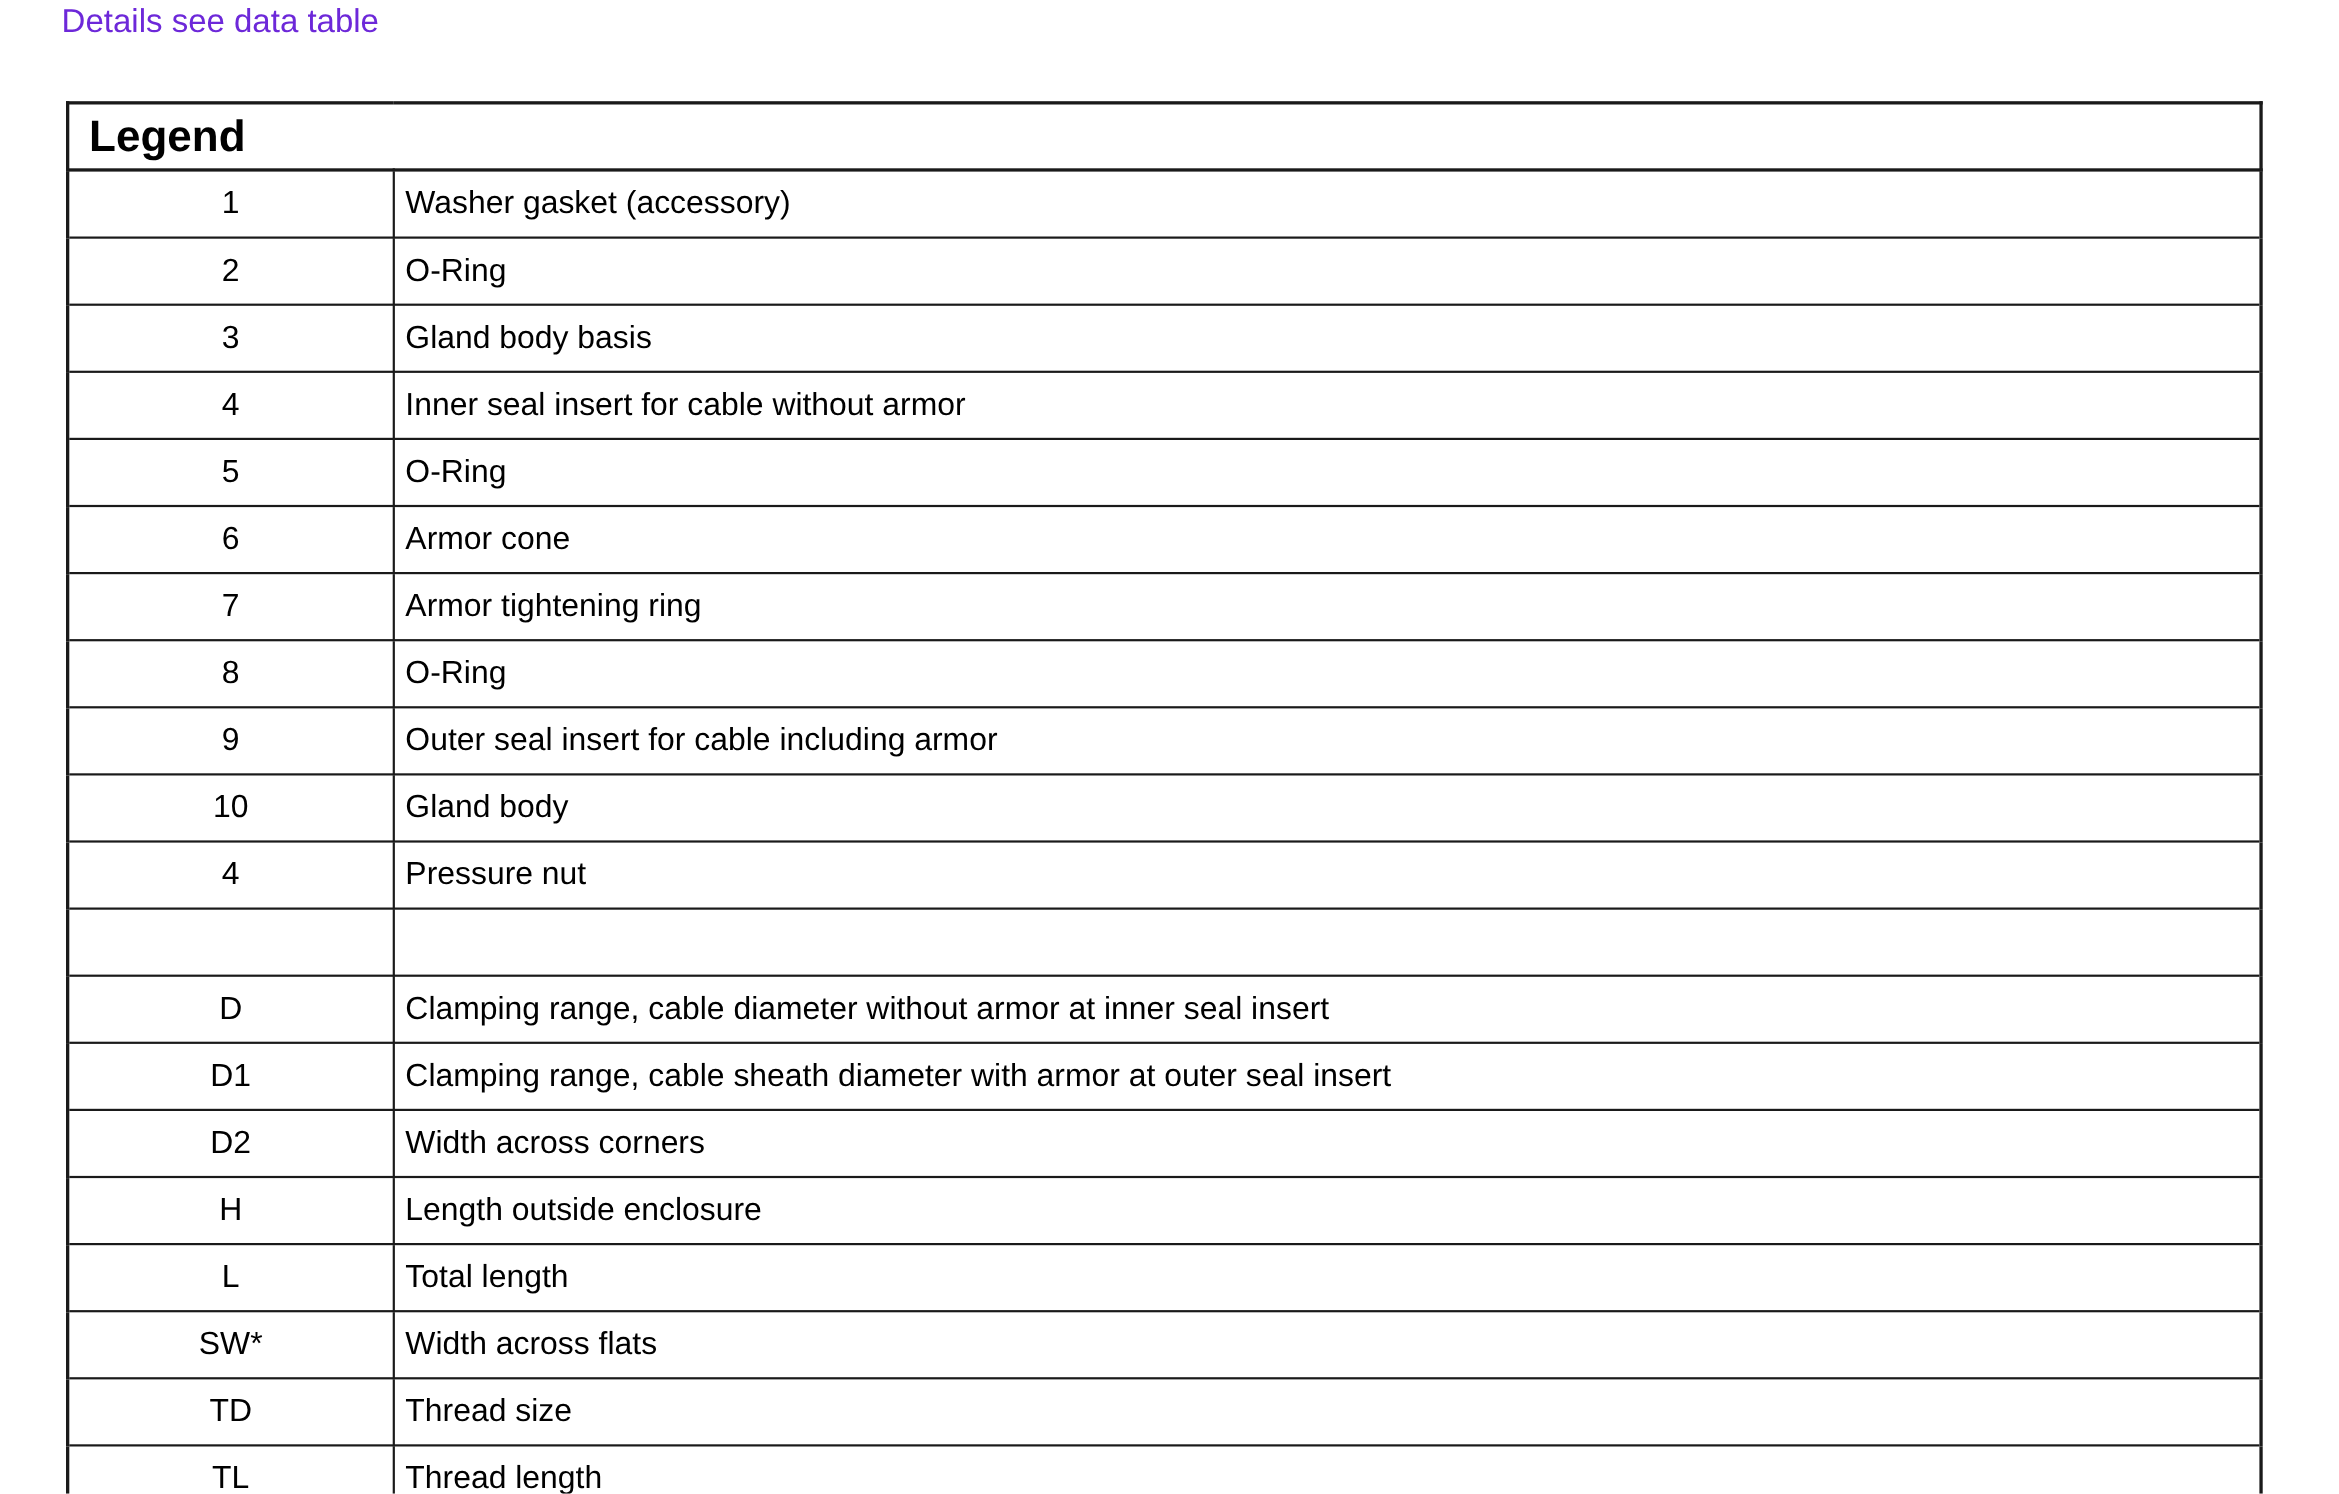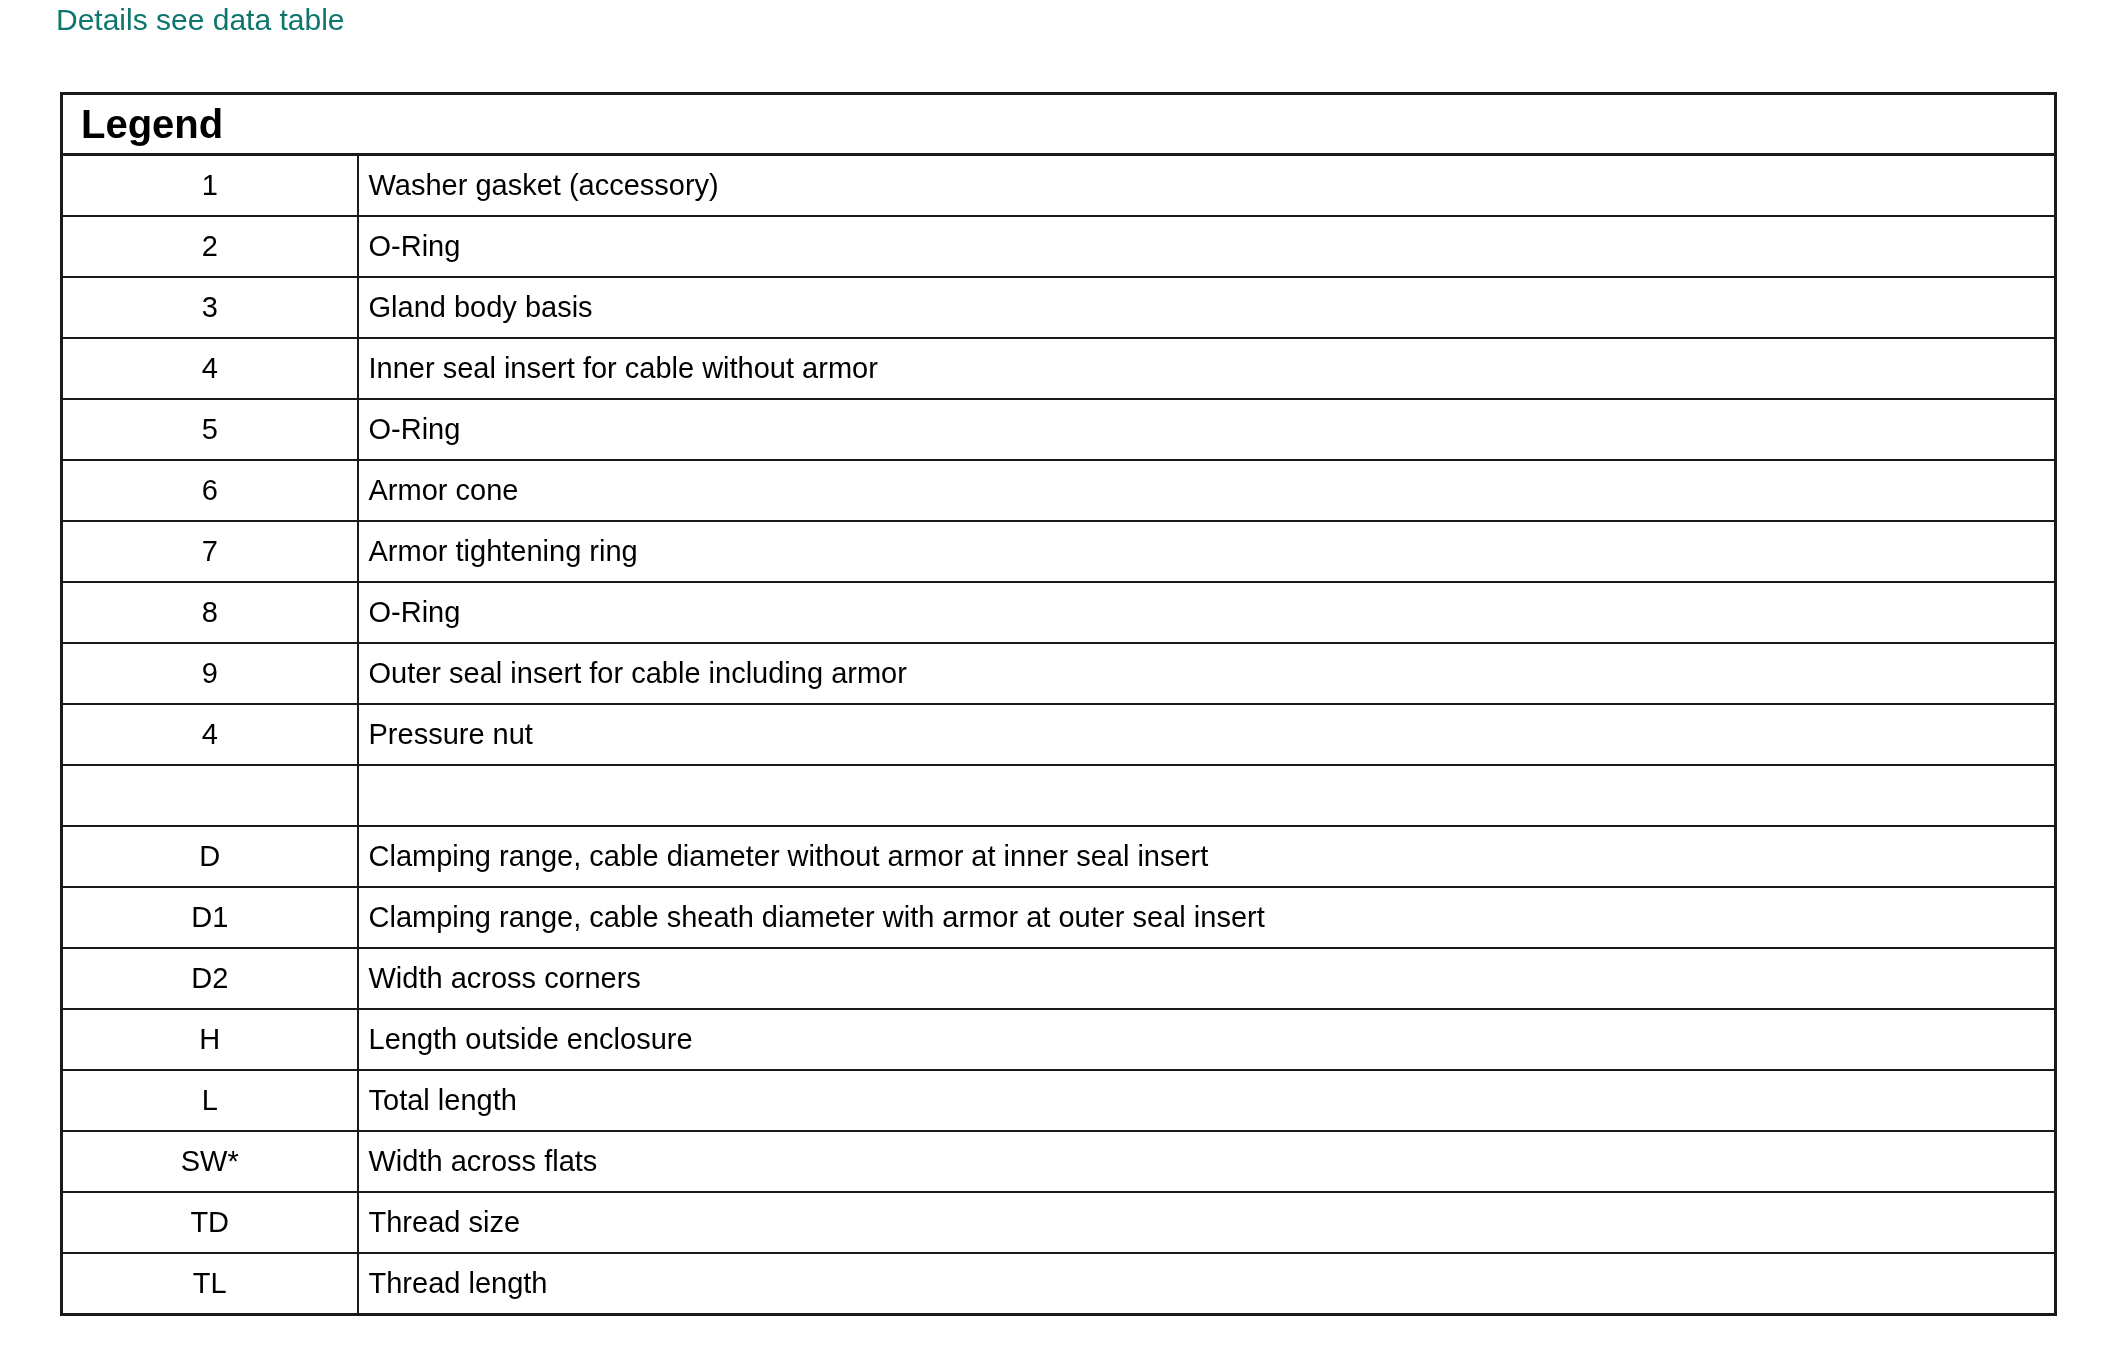--- a/index.html
+++ b/index.html
@@ -15,21 +15,21 @@
     height: 1358px;
     background: #ffffff;
     overflow: hidden;
   }
   .note {
     position: absolute;
     left: 56px;
     top: 2px;
     font-size: 30px;
     line-height: 1.2;
-    color: #0f766e;
+    color: #6d28d9;
     white-space: nowrap;
   }
   table.legend-table {
     position: absolute;
     left: 60px;
     top: 92px;
     width: 1997px;
     border-collapse: collapse;
     table-layout: fixed;
     background: #ffffff;
@@ -114,20 +114,24 @@
         </tr>
         <tr>
           <td class="key">8</td>
           <td class="desc">O-Ring</td>
         </tr>
         <tr>
           <td class="key">9</td>
           <td class="desc">Outer seal insert for cable including armor</td>
         </tr>
         <tr>
+          <td class="key">10</td>
+          <td class="desc">Gland body</td>
+        </tr>
+        <tr>
           <td class="key">4</td>
           <td class="desc">Pressure nut</td>
         </tr>
         <tr>
           <td class="key"></td>
           <td class="desc"></td>
         </tr>
         <tr>
           <td class="key">D</td>
           <td class="desc">Clamping range, cable diameter without armor at inner seal insert</td>

